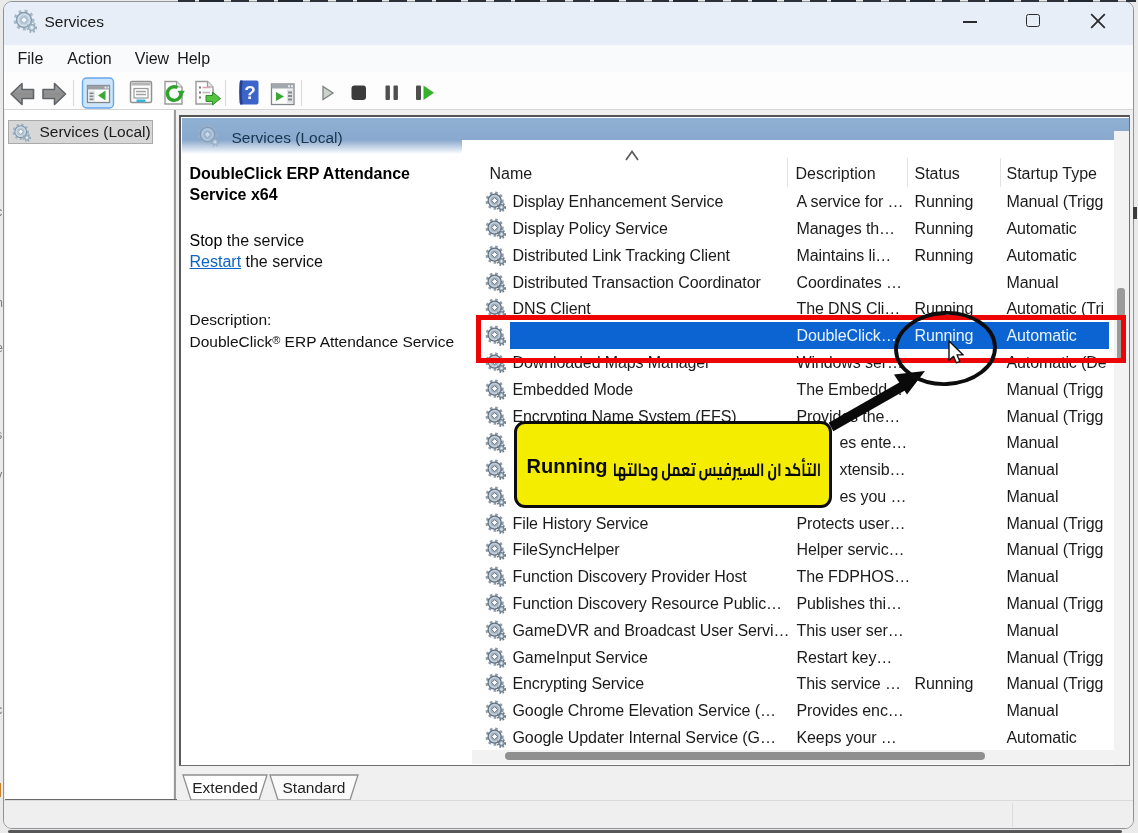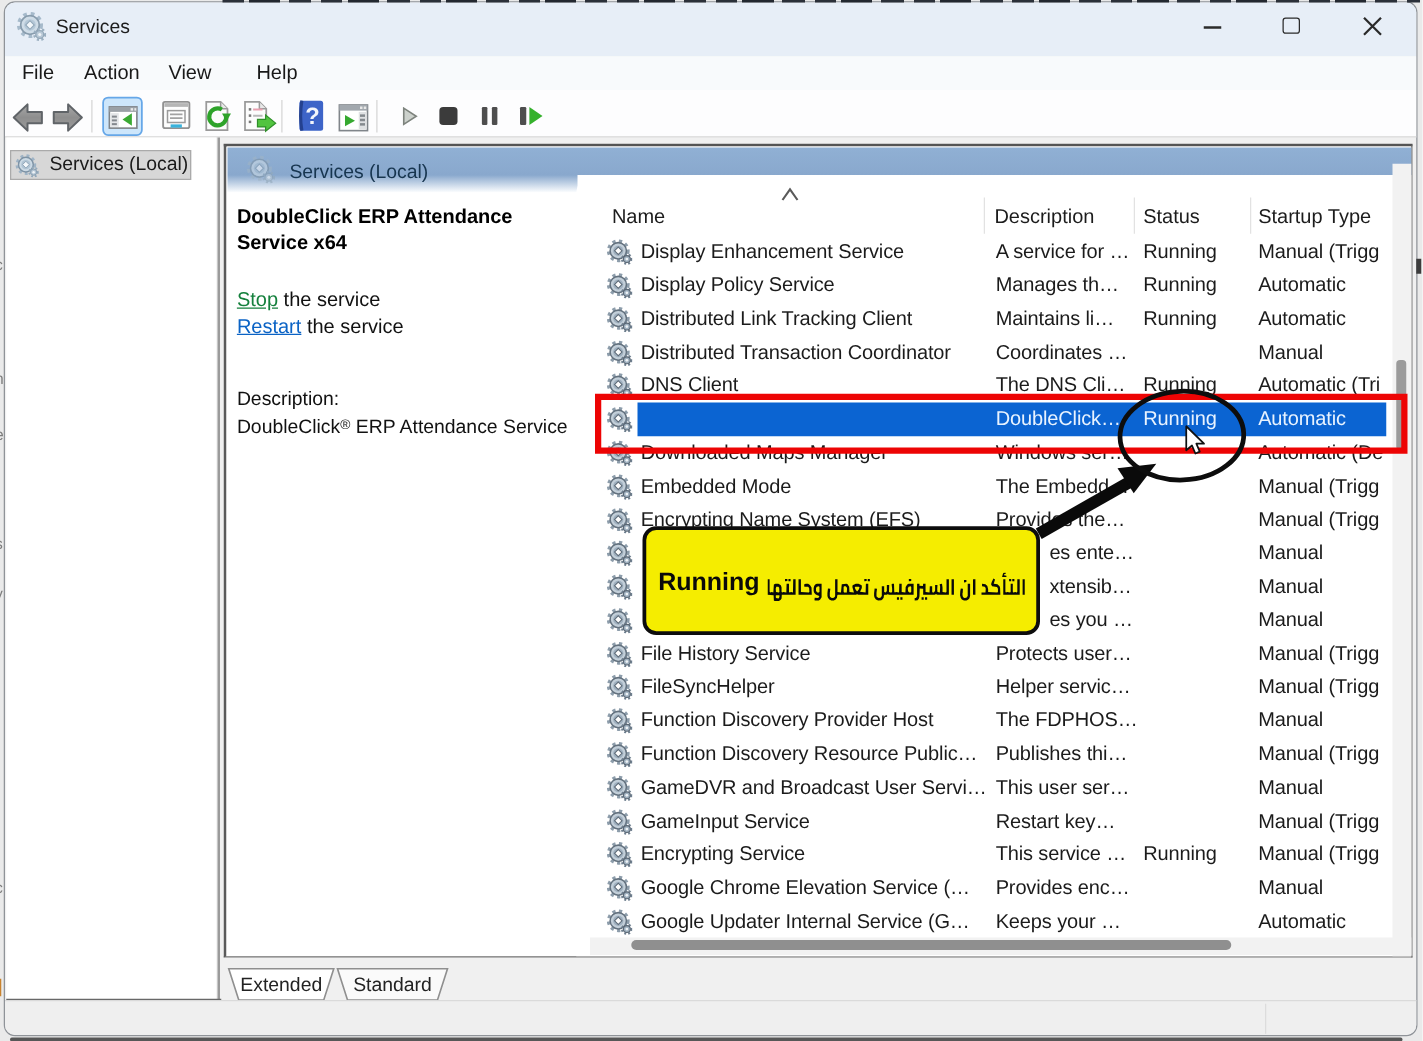--- a/index.html
+++ b/index.html
@@ -41,21 +41,21 @@
   <svg class="abs" style="left:13px;top:9px" width="24" height="24" viewBox="0 0 19 19" opacity="0.9">
         <use href="#gearlight"></use>
       </svg>
   <div class="abs" style="left:45px;top:13px;font-size:15.5px;color:#1c1c1c">Services</div>
   <div class="abs" style="left:963px;top:21.5px;width:14px;height:2.2px;background:#2b2b2b"></div>
   <div class="abs" style="left:1026.5px;top:14px;width:13.5px;height:13.5px;border:1.8px solid #2b2b2b;border-radius:2.5px"></div>
   <svg class="abs" style="left:1090px;top:13px" width="16" height="16">
         <path d="M1.2 1.2 L14.8 14.8 M14.8 1.2 L1.2 14.8" stroke="#2b2b2b" stroke-width="1.8"></path>
       </svg>
 
-  <div class="abs" style="left:18px;top:46px;width:400px;height:26px;line-height:26px;font-size:16px;color:#191919">File<span style="margin-left:24px">Action</span><span style="margin-left:23px">View</span><span style="margin-left:36px">Help</span></div>
+  <div class="abs" style="left:18px;top:46px;width:400px;height:26px;line-height:26px;font-size:16px;color:#191919">File<span style="margin-left:24px">Action</span><span style="margin-left:23px">View</span><span style="margin-left:8px">Help</span></div>
 
   <svg class="abs" style="left:0;top:72px" width="450" height="38">
  <defs>
           <linearGradient id="agr" x1="0" y1="0" x2="0" y2="1">
             <stop offset="0" stop-color="#a8a8a8"></stop>
             <stop offset="0.5" stop-color="#8e8e8e"></stop>
             <stop offset="1" stop-color="#9b9b9b"></stop>
           </linearGradient>
         </defs>
  <polygon points="11,22 22,11.5 22,17.5 33.5,17.5 33.5,26.5 22,26.5 22,32.5" fill="url(#agr)" stroke="#606468" stroke-width="1.6" stroke-linejoin="round"></polygon>
@@ -123,21 +123,21 @@
   <div class="abs" style="left:182px;top:118px;width:947px;height:22.5px;background:linear-gradient(180deg,#90b0d4,#89a8cd)"></div>
   <div class="abs" style="left:182px;top:140.5px;width:280px;height:14px;background:linear-gradient(180deg,#89a8cd,#fdfeff)"></div>
   <svg class="abs" style="left:197px;top:124px" width="23" height="23" viewBox="0 0 19 19" opacity="0.6">
         <use href="#gearlight"></use>
       </svg>
   <div class="abs" style="left:232px;top:120px;height:36px;line-height:36px;font-size:15.5px;color:#17354f">Services (Local)</div>
 
   <div class="abs" style="left:461px;top:140px;width:668px;height:625px;background:#fff;border-top-left-radius:15px"></div>
 
   <div class="abs" style="left:190px;top:163px;width:240px;font-size:16px;font-weight:bold;line-height:21.5px;color:#000000">DoubleClick ERP Attendance Service x64</div>
-  <div class="abs" style="left:190px;top:230.5px;width:290px;font-size:16px;line-height:21px;color:#111"><span style="color:#15803d;text-decoration:underline">Stop</span> the service<br><span style="color:#0b63c5;text-decoration:underline">Restart</span> the service</div>
+  <div class="abs" style="left:190px;top:230.5px;width:290px;font-size:16px;line-height:21px;color:#111"><span style="color:#000000;">Stop</span> the service<br><span style="color:#0b63c5;text-decoration:underline">Restart</span> the service</div>
   <div class="abs" style="left:190px;top:309px;width:292px;font-size:15.5px;line-height:21px;color:#111;white-space:nowrap;overflow:hidden">Description:<br>DoubleClick<span style="font-size:11px;vertical-align:3px">®</span> ERP Attendance Service</div>
 
   <div class="abs" style="left:787px;top:158px;width:1px;height:29px;background:#e2e2e2"></div>
   <div class="abs" style="left:907px;top:158px;width:1px;height:29px;background:#e2e2e2"></div>
   <div class="abs" style="left:1000px;top:158px;width:1px;height:29px;background:#e2e2e2"></div>
   <span class="hdr" style="left:490px;top:165px">Name</span>
   <span class="hdr" style="left:796px;top:165px">Description</span>
   <span class="hdr" style="left:915px;top:165px">Status</span>
   <span class="hdr" style="left:1007px;top:165px">Startup Type</span>
   <svg class="abs" style="left:624px;top:149px" width="16" height="13">

